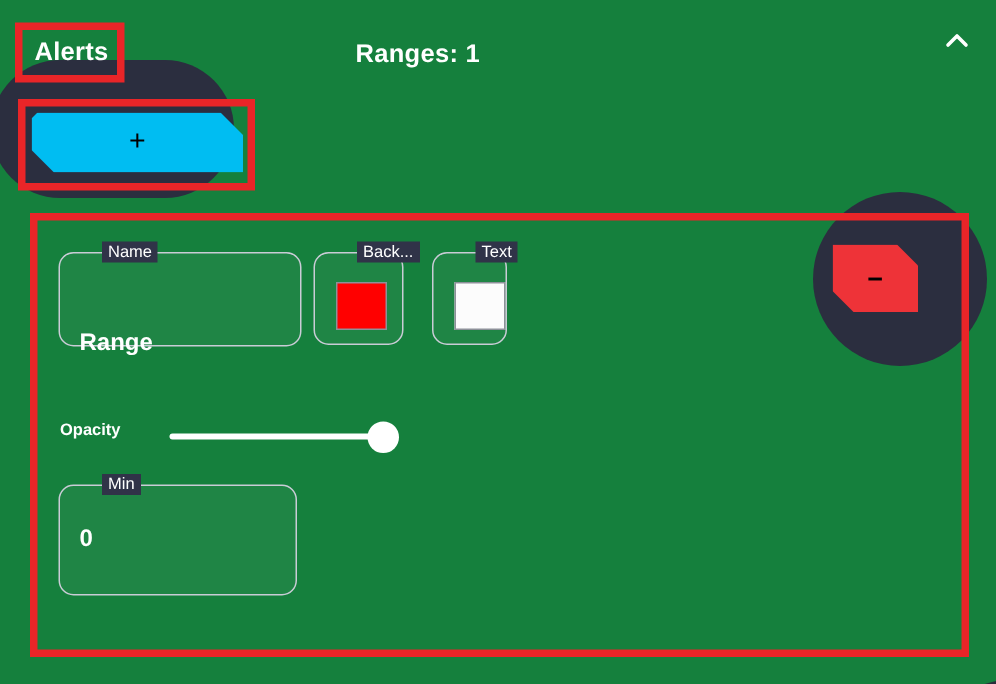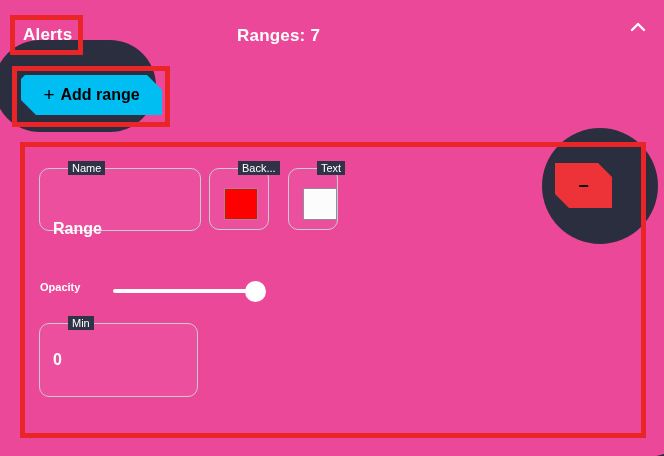--- a/index.html
+++ b/index.html
@@ -1,19 +1,19 @@
 <!DOCTYPE html>
 <html><head>
 <meta charset="utf-8">
 <style>
   html,body{margin:0;padding:0;}
   #app{
     position:relative;
     width:664px;height:456px;
-    background:#ec4899;
+    background:#15803d;
     overflow:hidden;
     font-family:"Liberation Sans", sans-serif;
     color:#ffffff;
     -webkit-font-smoothing:antialiased;
   }
   .abs{position:absolute;}
 
   
   .ripple{background:#2b2e3f;border-radius:50%;}
   .ripple-add{left:-6px;top:40px;width:162px;height:92px;border-radius:46px;}
@@ -92,32 +92,31 @@
 </head>
 <body>
 
 <div id="app">
 
   <div class="abs ripple ripple-add"></div>
   <div class="abs ripple ripple-remove"></div>
   <div class="abs ripple-corner abs" style="position:absolute;border-radius:50%;"></div>
 
   <div class="abs hdr-title">Alerts</div>
-  <div class="abs hdr-ranges">Ranges: 7</div>
+  <div class="abs hdr-ranges">Ranges: 1</div>
   <button class="abs collapse-btn">
     <span style="display:flex;">
       <svg width="16" height="10" viewBox="0 0 16 10">
           <polyline points="2,8 8,2 14,8" fill="none" stroke="#ffffff" stroke-width="2.4" stroke-linecap="round" stroke-linejoin="round"></polyline>
         </svg>
     </span>
   </button>
 
   <button class="abs add-btn">
     <span class="plus">+</span>
-    <span>Add range</span>
   </button>
 
   <div class="abs field f-name">
     <span class="flabel">Name</span>
     <span class="fvalue">Range</span>
   </div>
 
   <div class="abs field f-back">
     <span class="flabel">Back...</span>
     <span class="swatch" style="background-color: rgb(255, 0, 0);"></span>

